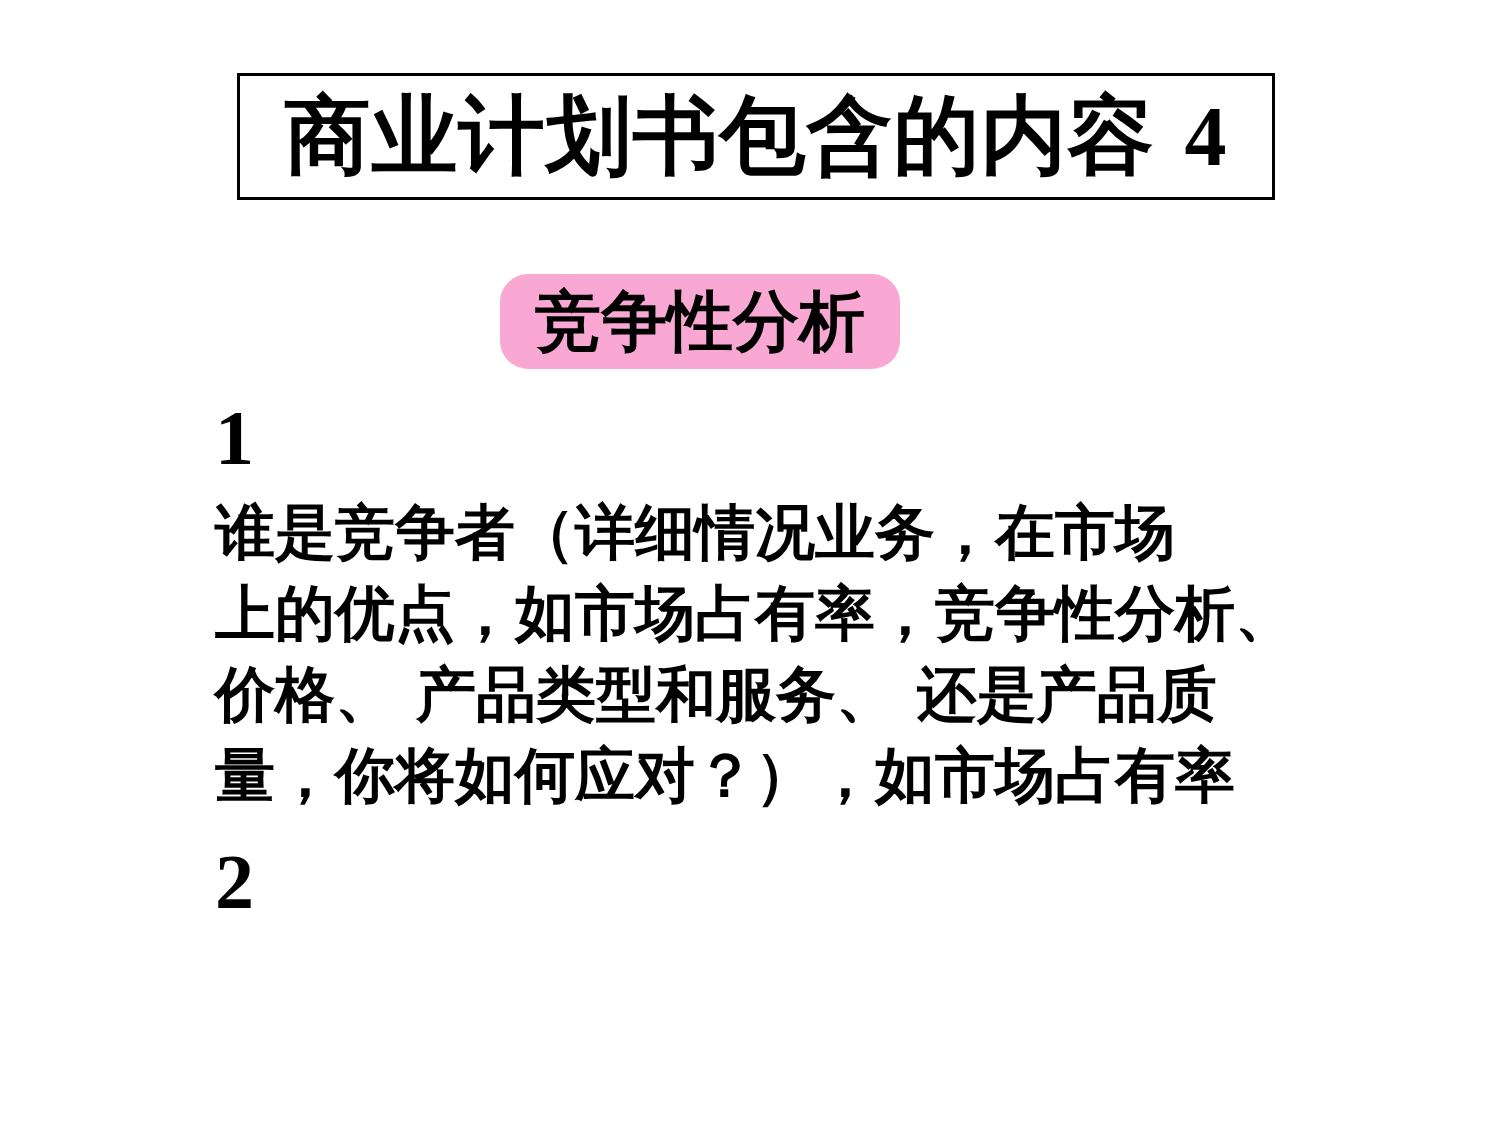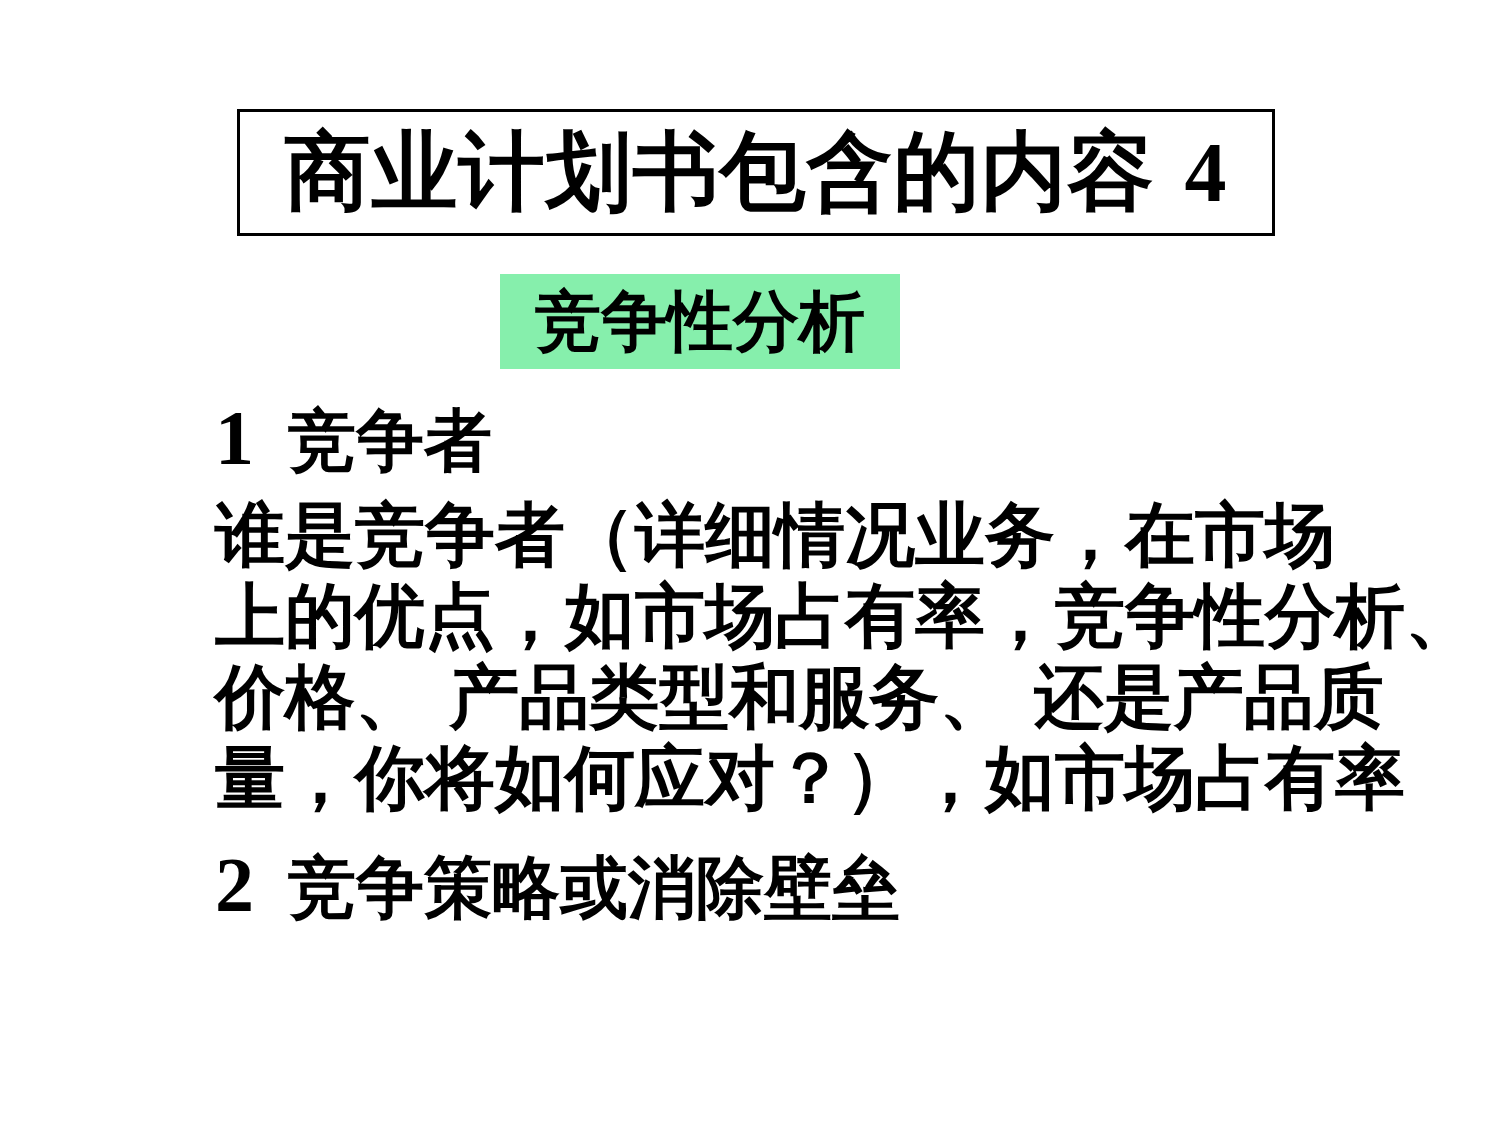--- a/index.html
+++ b/index.html
@@ -24,21 +24,20 @@
     height: 127px;
     box-sizing: border-box;
     border: 3px solid #000000;
     display: flex;
     align-items: center;
     justify-content: center;
     font-weight: bold;
     font-size: 86px;
     white-space: nowrap;
     letter-spacing: 1px;
-    margin-top: 36px;
   }
   .title-num {
     font-family: "Liberation Serif", "DejaVu Serif", serif;
     font-size: 84px;
     margin-left: 30px;
     font-weight: bold;
   }
   .subtitle-box {
     position: absolute;
     left: 500px;
@@ -67,58 +66,56 @@
     align-items: baseline;
   }
   .numbered-item .num {
     font-family: "Liberation Serif", "DejaVu Serif", serif;
     font-size: 78px;
     margin-right: 34px;
     font-weight: bold;
   }
   .paragraph {
     margin-top: 14px;
-    font-size: 70px;
+    font-size: 60px;
     line-height: 81px;
   }
   .paragraph .para-line {
     white-space: nowrap;
   }
   .item-2 {
     margin-top: 26px;
   }
 </style>
 </head>
 <body>
 
 <div class="slide" style="background: rgb(255, 255, 255); color: rgb(0, 0, 0);">
 
   <div class="title-box" style="border-color: rgb(0, 0, 0);">
     <span>商业计划书包含的内容</span>
     <span class="title-num">4</span>
   </div>
 
-  <div class="subtitle-box" style="background: #86efac;">
+  <div class="subtitle-box" style="background: #f9a8d4; border-radius: 28px;">
     <span>竞争性分析</span>
   </div>
 
   <div class="body-text">
 
     <div class="numbered-item">
       <span class="num">1</span>
-      <span>竞争者</span>
     </div>
 
     <div class="paragraph">
       <div class="para-line">谁是竞争者（详细情况业务，在市场</div>
       <div class="para-line">上的优点，如市场占有率，竞争性分析、</div>
       <div class="para-line">价格、 产品类型和服务、 还是产品质</div>
       <div class="para-line">量，你将如何应对？），如市场占有率</div>
     </div>
 
     <div class="numbered-item item-2">
       <span class="num">2</span>
-      <span>竞争策略或消除壁垒</span>
     </div>
 
   </div>
 
 </div>
 
 </body></html>

